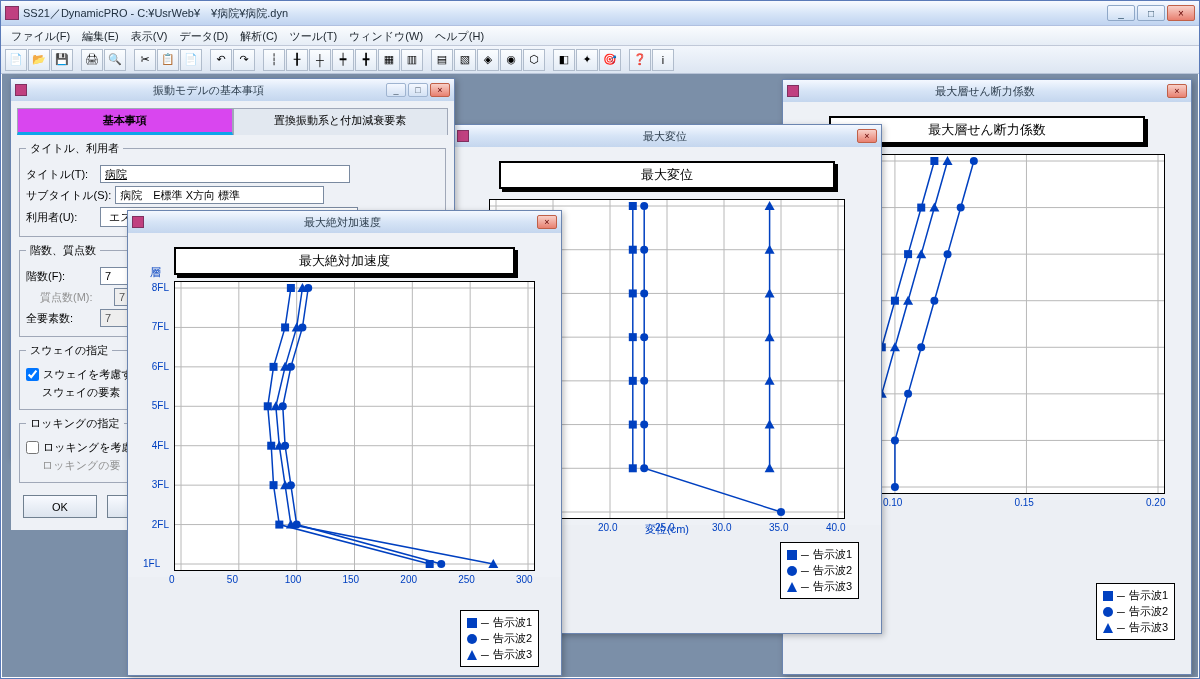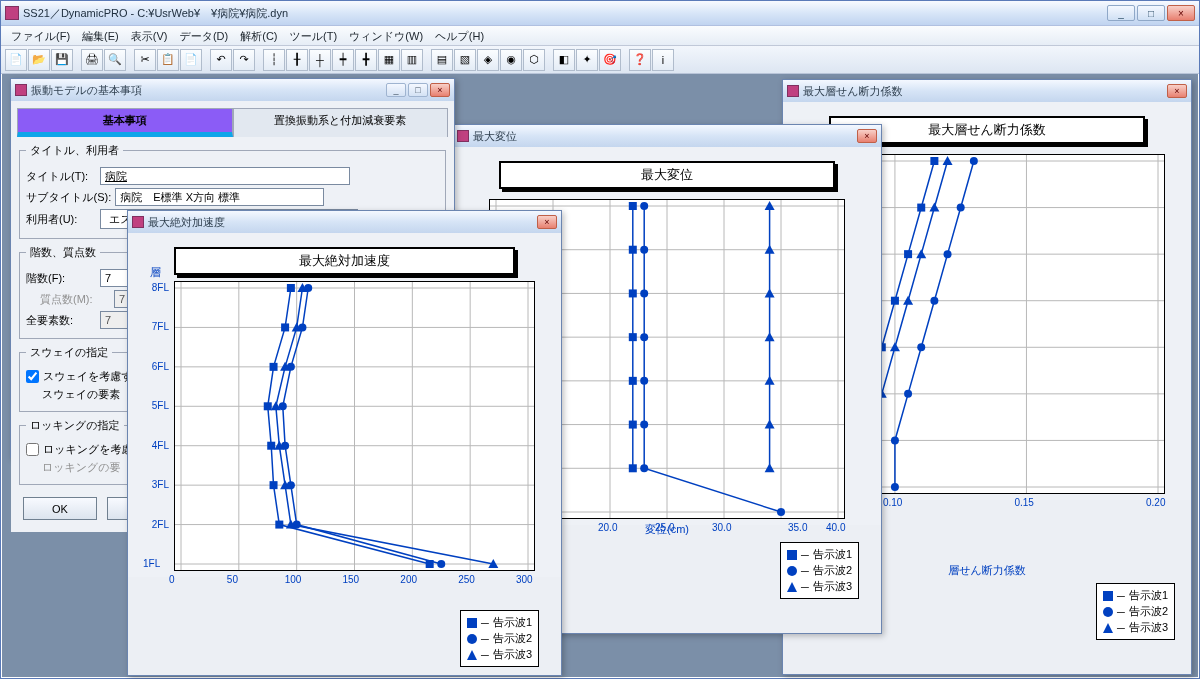--- a/index.html
+++ b/index.html
@@ -20,30 +20,30 @@
 .toolbar { height:28px; background:linear-gradient(#f2f6fc,#dde6f2); border-bottom:1px solid #b8c4d8; display:flex; align-items:center; padding:0 4px; gap:1px;}
 .tb-btn { width:22px; height:22px; border:1px solid #b0bccc; background:linear-gradient(#fbfdff,#e4ecf6); display:flex; align-items:center; justify-content:center;}
 .tb-sep { width:6px;}
 
 .mdi { position:absolute; left:1px; right:1px; top:73px; bottom:1px; background:#7b8fa8; }
 
 
 .child { position:absolute; background:#eceff4; border:1px solid #6b85b0; box-shadow:2px 2px 6px rgba(0,0,0,.25);}
 .child .ctitle { height:22px; background:linear-gradient(#f4f8ff,#d6e4f6 50%,#c4d6ee); display:flex; align-items:center; padding:0 4px; color:#304050;}
 .child .ctitle .cicon{width:12px;height:12px;background:#c04080;border:1px solid #803060;margin-right:4px;}
-.child .ctitle .tt{flex:1;}
+.child .ctitle .tt{flex:1;text-align:center;}
 .cwin-btns{display:flex;gap:2px;}
 .cwin-btn{width:20px;height:14px;border:1px solid #9fb4d0;background:linear-gradient(#f4f8ff,#d4e2f4);border-radius:2px;font-size:9px;display:flex;align-items:center;justify-content:center;color:#405060;}
 .cwin-btn.close{background:linear-gradient(#f8d0c8,#e88070);border-color:#c06048;color:#600000;}
 
 
 .form-body{padding:6px;background:#eef1f6;}
 .tabs{display:flex;border-bottom:1px solid #a0a8b8;}
 .tab{flex:1;text-align:center;padding:4px 2px;border:1px solid #a0a8b8;border-bottom:none;background:#e2e8f0;position:relative;top:1px;}
-.tab.active{background:#8b5cf6;font-weight:bold;border-bottom:5px solid #0ea5e9;}
+.tab.active{background:#d946ef;font-weight:bold;border-bottom:3px solid #0ea5e9;}
 fieldset{border:1px solid #a0a8b8;margin:6px 2px;padding:6px;}
 legend{padding:0 4px;}
 .row{display:flex;align-items:center;margin:3px 0;gap:4px;}
 .row label{white-space:nowrap;min-width:70px;}
 .row label.disabled{color:#909090;margin-left:14px;}
 .row input[type=text], .row select{border:1px solid #7a8aa0;padding:2px 4px;background:#fff;}
 .btnbar{display:flex;gap:10px;padding:6px;}
 .btn{border:1px solid #708090;background:linear-gradient(#f8faff,#dce4ee);padding:3px 28px;}
 
 
@@ -172,21 +172,20 @@
               <polygon points="84.92307692307692,187.2857142857143 79.92307692307692,196.2857142857143 89.92307692307692,196.2857142857143" fill="#0040c0"></polygon>
               <polygon points="98.07692307692305,140.71428571428572 93.07692307692305,149.71428571428572 103.07692307692305,149.71428571428572" fill="#0040c0"></polygon>
               <polygon points="111.23076923076921,94.14285714285714 106.23076923076921,103.14285714285714 116.23076923076921,103.14285714285714" fill="#0040c0"></polygon>
               <polygon points="124.38461538461539,47.57142857142861 119.38461538461539,56.57142857142861 129.3846153846154,56.57142857142861" fill="#0040c0"></polygon>
               <polygon points="137.53846153846152,1 132.53846153846152,10 142.53846153846152,10" fill="#0040c0"></polygon>
             </svg>
             <div class="tick" style="left: 72.9231px; top: 342px;">0.10</div>
             <div class="tick" style="left: 204.462px; top: 342px;">0.15</div>
             <div class="tick" style="left: 336px; top: 342px;">0.20</div>
           </div>
-        <div class="axislabel" style="bottom:96px;left:0;right:0;text-align:center;">層せん断力係数</div>
         <div class="legend-box" style="right:16px;bottom:34px;">
           <div class="legend-row"><span class="marker mk-sq"></span>─<span>告示波1</span></div>
           <div class="legend-row"><span class="marker mk-ci"></span>─<span>告示波2</span></div>
           <div class="legend-row"><span class="marker mk-tr"></span>─<span>告示波3</span></div>
         </div>
       </div>
     </div>
 
     <div class="child" style="left:450px;top:50px;width:430px;height:510px;">
       <div class="ctitle">
@@ -240,21 +239,21 @@
               <polygon points="279.6,132.14285714285714 274.6,141.14285714285714 284.6,141.14285714285714" fill="#0040c0"></polygon>
               <polygon points="279.6,88.42857142857142 274.6,97.42857142857142 284.6,97.42857142857142" fill="#0040c0"></polygon>
               <polygon points="279.6,44.71428571428572 274.6,53.71428571428572 284.6,53.71428571428572" fill="#0040c0"></polygon>
               <polygon points="279.6,1 274.6,10 284.6,10" fill="#0040c0"></polygon>
             </svg>
             <div class="tick" style="left: -6px; top: 322px;">10.0</div>
             <div class="tick" style="left: 51px; top: 322px;">15.0</div>
             <div class="tick" style="left: 108px; top: 322px;">20.0</div>
             <div class="tick" style="left: 165px; top: 322px;">25.0</div>
             <div class="tick" style="left: 222px; top: 322px;">30.0</div>
-            <div class="tick" style="left: 279px; top: 322px; margin-left: 19px;">35.0</div>
+            <div class="tick" style="left: 279px; top: 322px;">35.0</div>
             <div class="tick" style="left: 336px; top: 322px;">40.0</div>
           </div>
         <div class="axislabel" style="bottom:96px;left:0;right:0;text-align:center;">変位(cm)</div>
         <div class="legend-box" style="right:22px;bottom:34px;">
           <div class="legend-row"><span class="marker mk-sq"></span>─<span>告示波1</span></div>
           <div class="legend-row"><span class="marker mk-ci"></span>─<span>告示波2</span></div>
           <div class="legend-row"><span class="marker mk-tr"></span>─<span>告示波3</span></div>
         </div>
       </div>
     </div>

